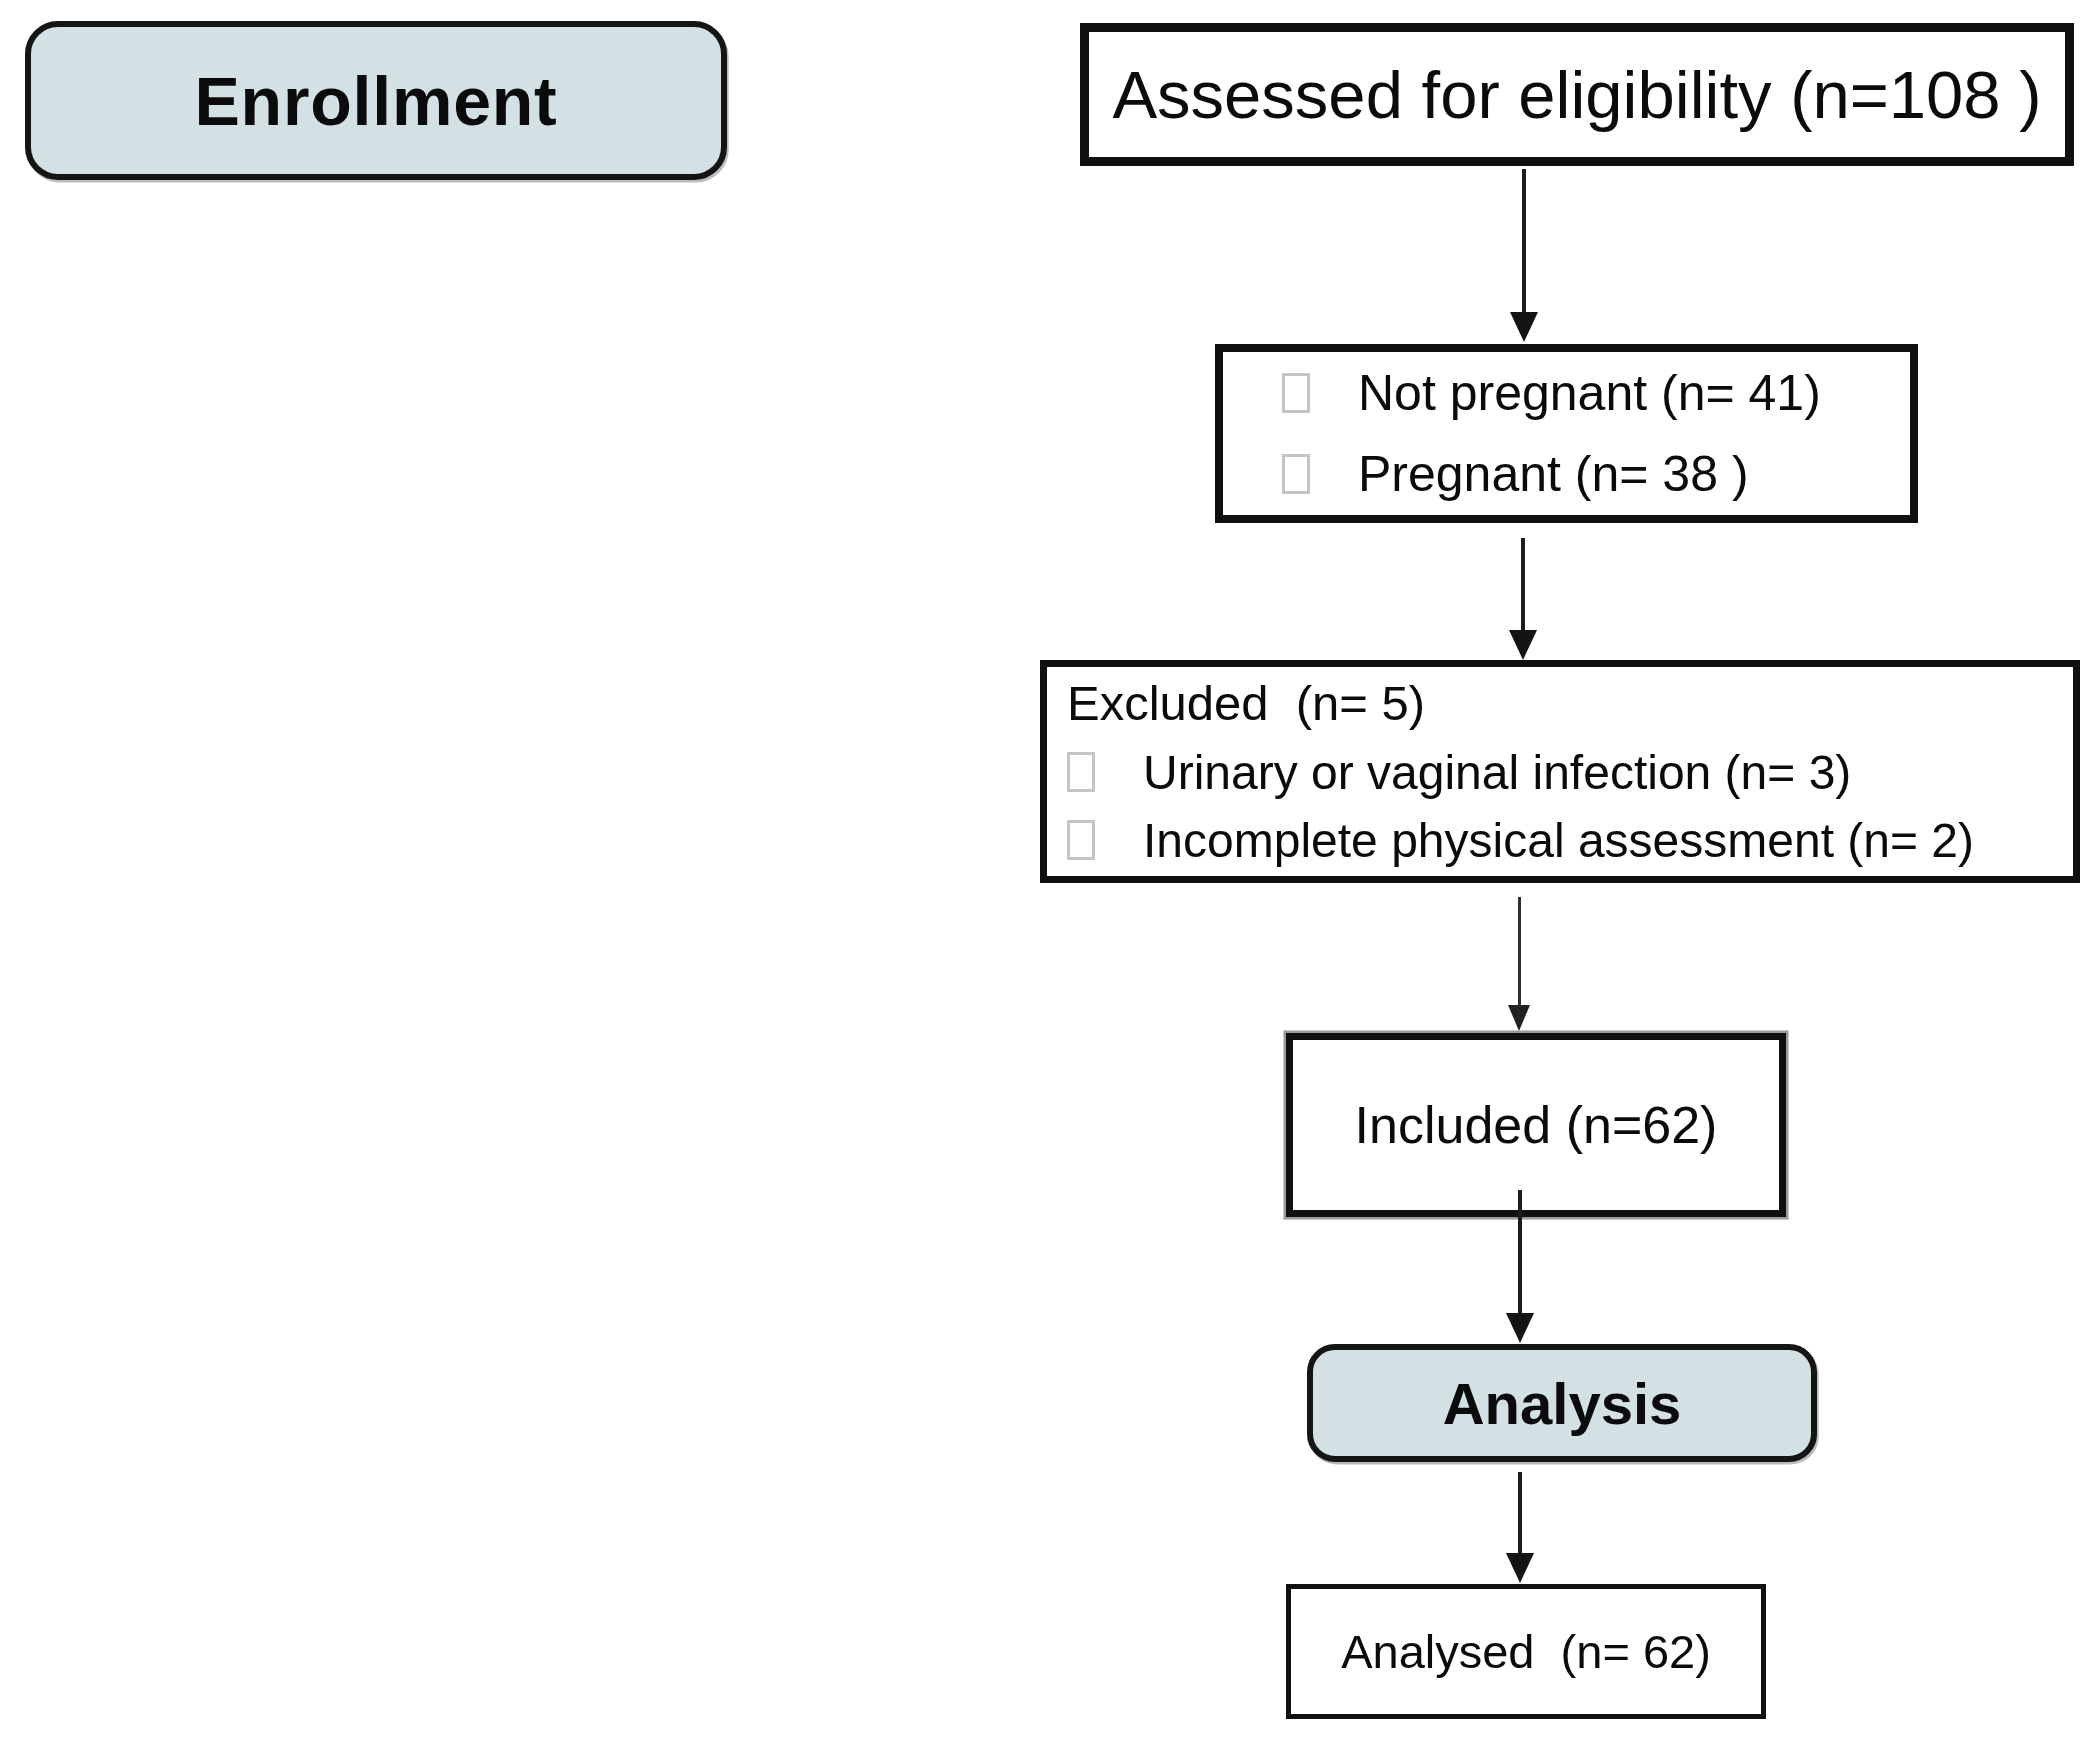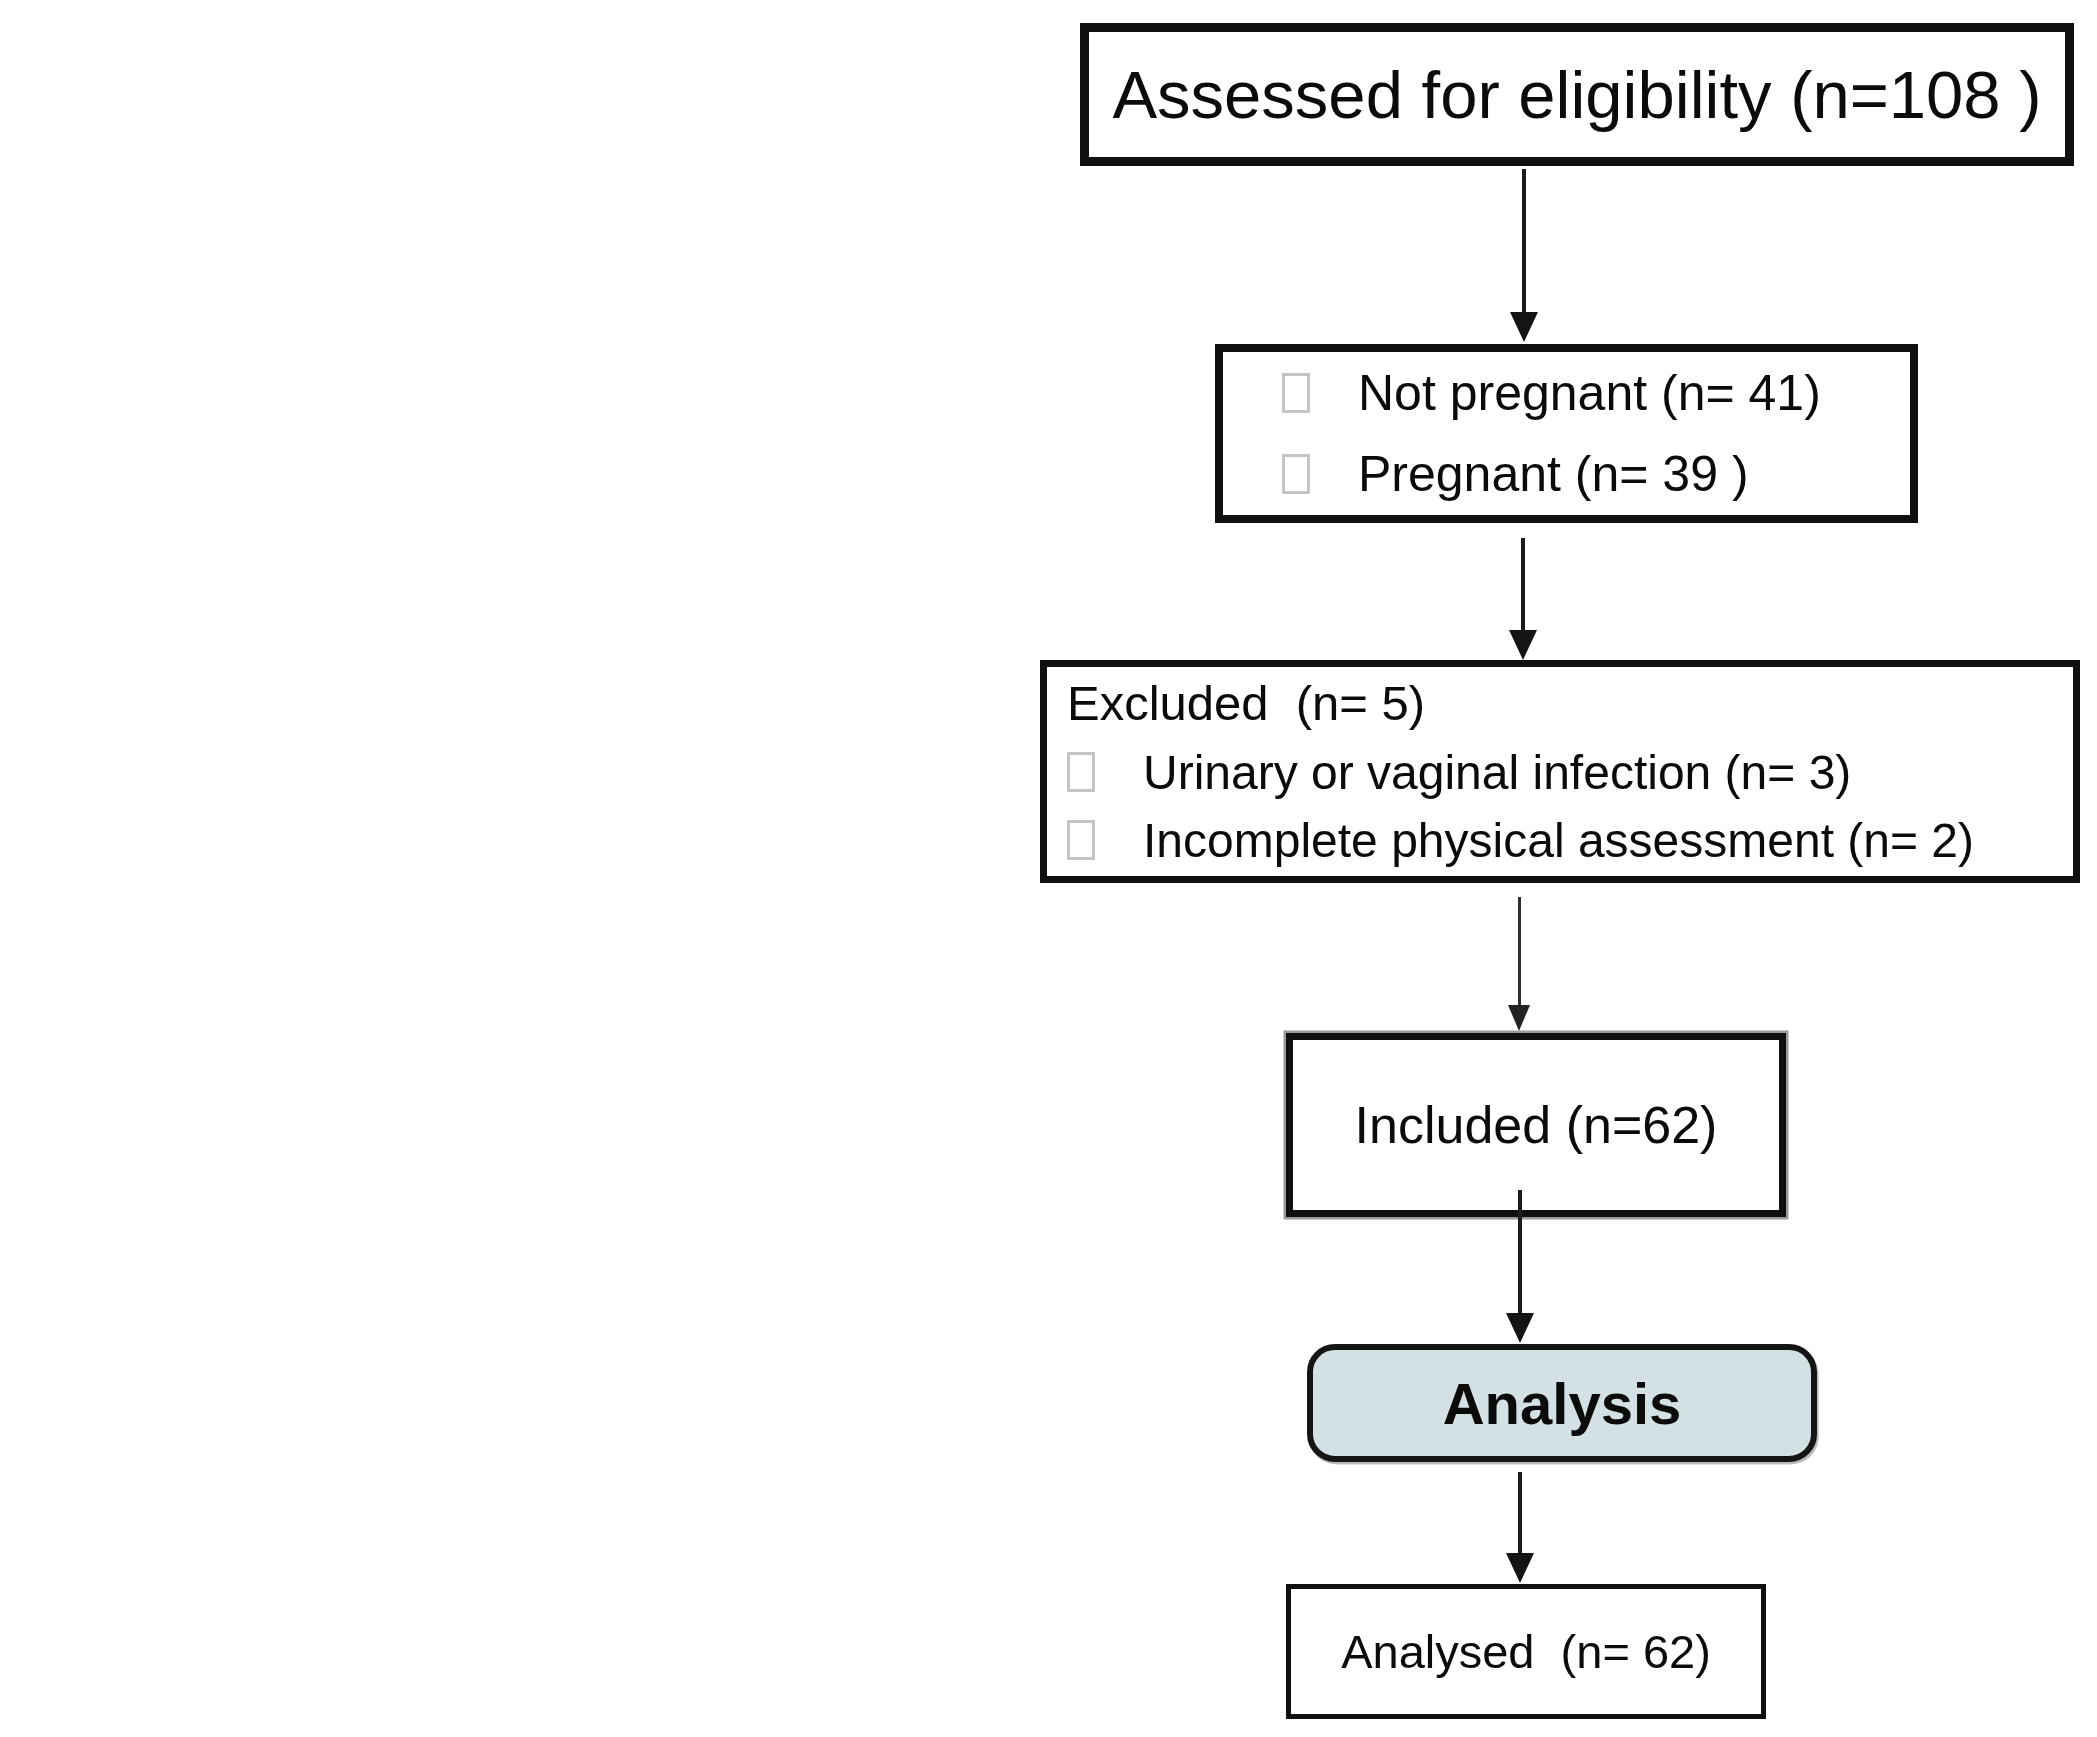--- a/index.html
+++ b/index.html
@@ -96,38 +96,41 @@
   #arrow4 .head { left: 1506px; top: 1313px; }
   
   #arrow5 .line { left: 1518px; top: 1472px; width: 4.2px; height: 83px; }
   #arrow5 .head { left: 1506px; top: 1553px; }
 </style>
 </head>
 <body>
 
 <div class="canvas">
 
+  <div class="stage" id="enrollment" style="background: rgb(211, 224, 228);">
+    <span class="label">Enrollment</span>
+  </div>
 
   <div class="box" id="assessed">
     <span class="label">Assessed for eligibility (n=108 )</span>
   </div>
 
   <div class="arrow" id="arrow1">
     <div class="line"></div>
     <div class="head"></div>
   </div>
 
   <div class="box" id="screening">
     <div class="row">
       <span class="sq"></span>
       <span class="label">Not pregnant (n= 41)</span>
     </div>
     <div class="row">
       <span class="sq"></span>
-      <span class="label">Pregnant (n= 39 )</span>
+      <span class="label">Pregnant (n= 38 )</span>
     </div>
   </div>
 
   <div class="arrow" id="arrow2">
     <div class="line"></div>
     <div class="head"></div>
   </div>
 
   <div class="box" id="excluded">
     <span class="label hdr">Excluded  (n= 5)</span>

